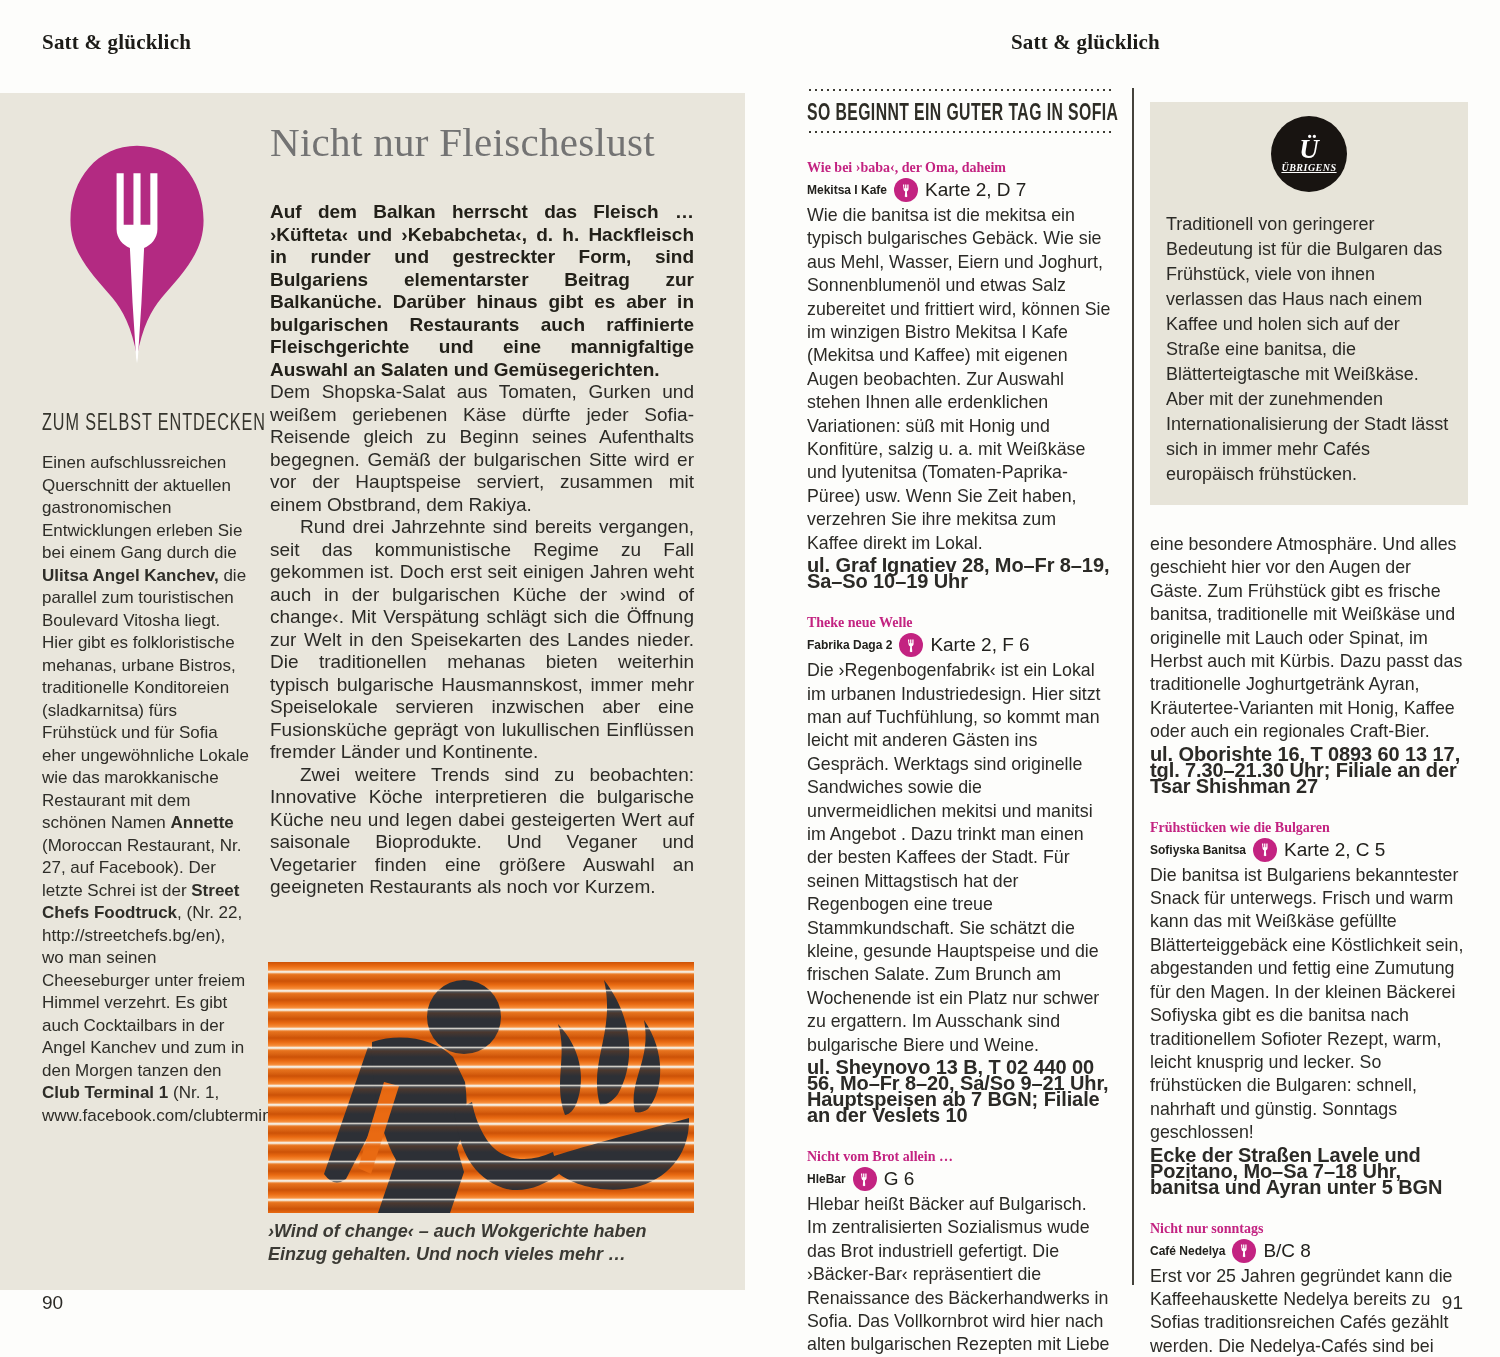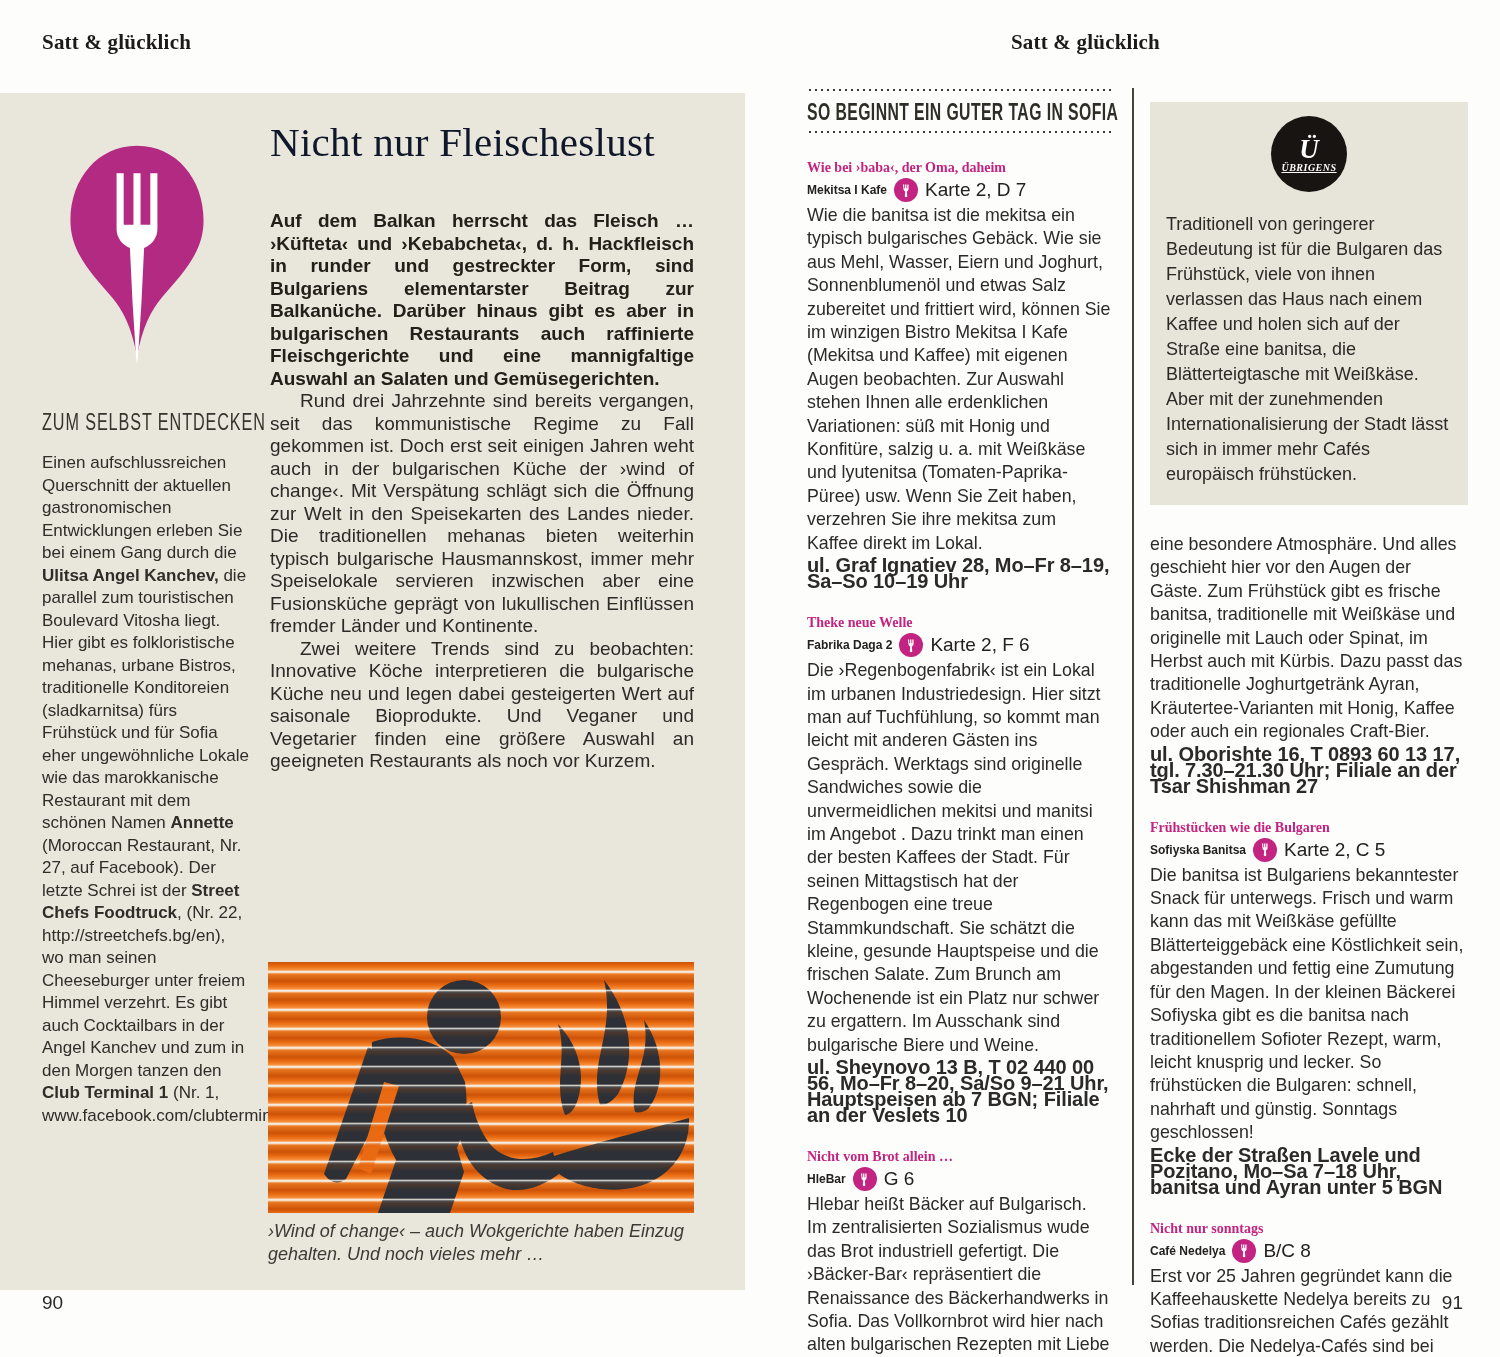--- a/index.html
+++ b/index.html
@@ -17,36 +17,36 @@
   
   .beige-panel{position:absolute;left:0;top:93px;width:745px;height:1197px;background:#e9e6dc;}
 
   .pin{position:absolute;left:66px;top:142px;width:142px;height:226px;}
 
   .side-head{position:absolute;left:42px;top:408px;font-size:18px;letter-spacing:1px;
     color:#35342c;transform:scaleY(1.35) scaleX(.9);transform-origin:left top;white-space:nowrap;}
   .side-text{position:absolute;left:42px;top:452px;width:208px;font-size:17px;line-height:22.5px;color:#2e2d28;}
 
   .article{position:absolute;left:270px;top:118px;width:424px;}
-  .article h1{margin:0 0 44px 0;font-family:"Liberation Serif",serif;font-weight:400;
-    font-size:41px;color:#0f172a;letter-spacing:.3px;}
+  .article h1{margin:0 0 35px 0;font-family:"Liberation Serif",serif;font-weight:400;
+    font-size:41px;color:#737373;letter-spacing:.3px;}
   .article p{margin:0;font-size:19px;line-height:22.5px;text-align:justify;}
   .article .lead{font-weight:bold;color:#222019;}
   .article .indent{text-indent:30px;}
 
   .photo{position:absolute;left:268px;top:962px;width:426px;height:251px;overflow:hidden;}
   .photo .bg,.photo .overlay,.photo svg{position:absolute;left:0;top:0;width:100%;height:100%;}
   .photo .bg{background:repeating-linear-gradient(to bottom,
       #cc5207 0px,#e96a12 4px,#f48630 7px,#fa9a4e 8.5px,#f4efe4 10px,#ee7c24 12px,#cc5207 19px);}
   .photo .overlay{background:repeating-linear-gradient(to bottom,
       rgba(255,255,255,0) 0px,rgba(255,255,255,0) 8px,rgba(246,242,232,.8) 9.5px,
       rgba(246,242,232,.15) 11px,rgba(210,90,10,.18) 13px,rgba(255,255,255,0) 19px);}
 
   .caption{position:absolute;left:268px;top:1220px;width:432px;font-size:18px;line-height:23px;
-    font-style:italic;color:#3b3a34;}
+    font-style:italic;color:#3b3a34;font-weight:bold;}
 
   
   .divider{position:absolute;left:1132px;top:88px;width:2px;height:1197px;background:#45433c;}
 
   .col1{position:absolute;left:807px;top:88px;width:304px;}
   .dotted{height:4px;background-image:radial-gradient(circle,#3c3b33 1.3px,transparent 1.4px);
     background-size:6px 4px;background-repeat:repeat-x;background-position:left center;}
   .boxtitle{margin:9px 0 7px 0;font-size:19px;font-weight:bold;letter-spacing:.5px;color:#2e2d26;
     transform:scaleY(1.3) scaleX(.83);transform-origin:left center;white-space:nowrap;}
 
@@ -88,20 +88,21 @@
         C64,115 57,107 57,97 Z"></path>
     </svg>
   </div>
 
   <div class="side-head">ZUM SELBST ENTDECKEN</div>
   <div class="side-text"><span>Einen aufschlussreichen Querschnitt der aktuellen gastronomischen Entwicklungen erleben Sie bei einem Gang durch die </span><span class="b">Ulitsa Angel Kanchev,</span><span> die parallel zum touristischen Boulevard Vitosha liegt. Hier gibt es folkloristische </span><span class="it">mehanas</span><span>, urbane Bistros, traditionelle Konditoreien </span><span class="it">(sladkarnitsa)</span><span> fürs Frühstück und für Sofia eher ungewöhnliche Lokale wie das marokkanische Restaurant mit dem schönen Namen </span><span class="b">Annette</span><span> (Moroccan Restaurant, Nr. 27, auf Facebook). Der letzte Schrei ist der </span><span class="b">Street Chefs Foodtruck</span><span>, (Nr. 22, http://streetchefs.bg/en), wo man seinen Cheeseburger unter freiem Himmel verzehrt. Es gibt auch Cocktailbars in der Angel Kanchev und zum in den Morgen tanzen den </span><span class="b">Club Terminal 1</span><span> (Nr. 1, www.facebook.com/clubterminal1).</span></div>
 
   <div class="article">
     <h1>Nicht nur Fleischeslust</h1>
     <p class="lead">Auf dem Balkan herrscht das Fleisch … ›Küfteta‹ und ›Kebabcheta‹, d. h. Hackfleisch in runder und gestreckter Form, sind Bulgariens elementarster Beitrag zur Balkanüche. Darüber hinaus gibt es aber in bulgarischen Restaurants auch raffinierte Fleischgerichte und eine mannigfaltige Auswahl an Salaten und Gemüsegerichten.</p>
+    <p>Dem Shopska-Salat aus Tomaten, Gurken und weißem geriebenen Käse dürfte jeder Sofia-Reisende gleich zu Beginn seines Aufenthalts begegnen. Gemäß der bulgarischen Sitte wird er vor der Hauptspeise serviert, zusammen mit einem Obstbrand, dem Rakiya.</p>
     <p class="indent"><span>Rund drei Jahrzehnte sind bereits vergangen, seit das kommunistische Regime zu Fall gekommen ist. Doch erst seit einigen Jahren weht auch in der bulgarischen Küche der ›wind of change‹. Mit Verspätung schlägt sich die Öffnung zur Welt in den Speisekarten des Landes nieder. Die traditionellen </span><span class="it">mehanas</span><span> bieten weiterhin typisch bulgarische Hausmannskost, immer mehr Speiselokale servieren inzwischen aber eine Fusionsküche geprägt von lukullischen Einflüssen fremder Länder und Kontinente.</span></p>
     <p class="indent">Zwei weitere Trends sind zu beobachten: Innovative Köche interpretieren die bulgarische Küche neu und legen dabei gesteigerten Wert auf saisonale Bioprodukte. Und Veganer und Vegetarier finden eine größere Auswahl an geeigneten Restaurants als noch vor Kurzem.</p>
   </div>
 
   <div class="photo">
     <div class="bg"></div>
     <svg viewBox="0 0 426 251" preserveAspectRatio="none">
       <g fill="#2d3036">
         <circle cx="196" cy="55" r="37"></circle>
         <path d="M100,85 L137,102 L78,217 Q66,226 56,212 Z"></path>

